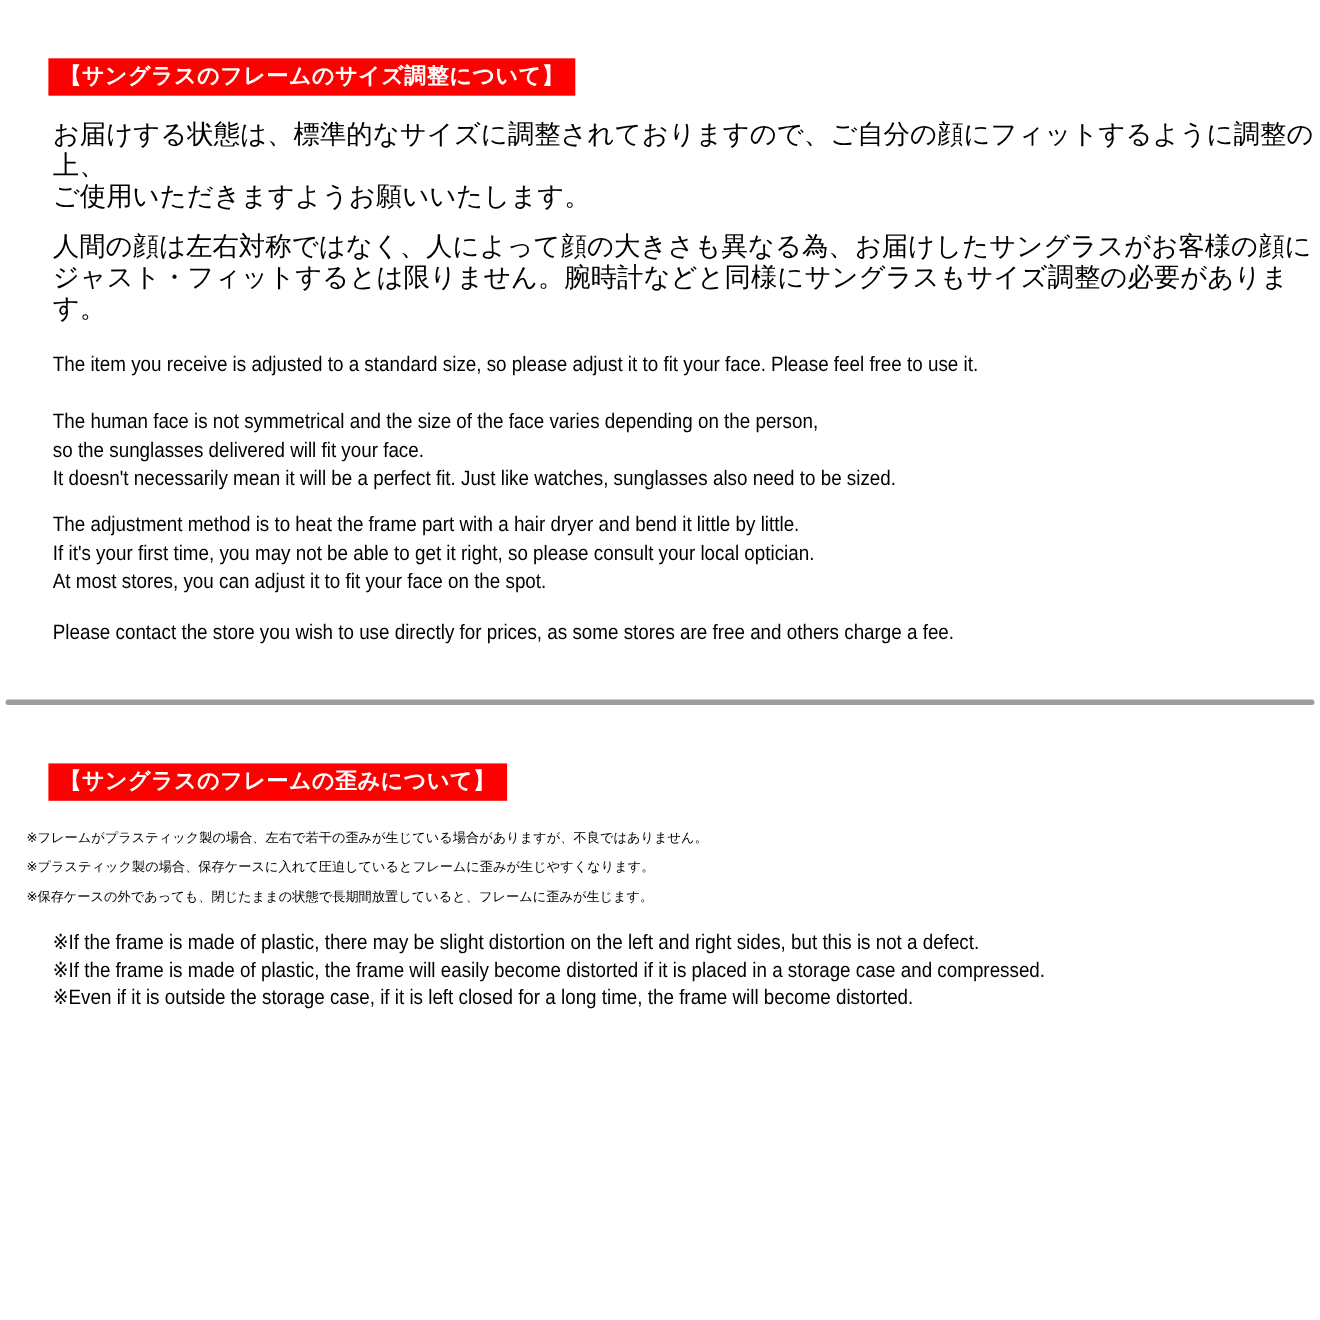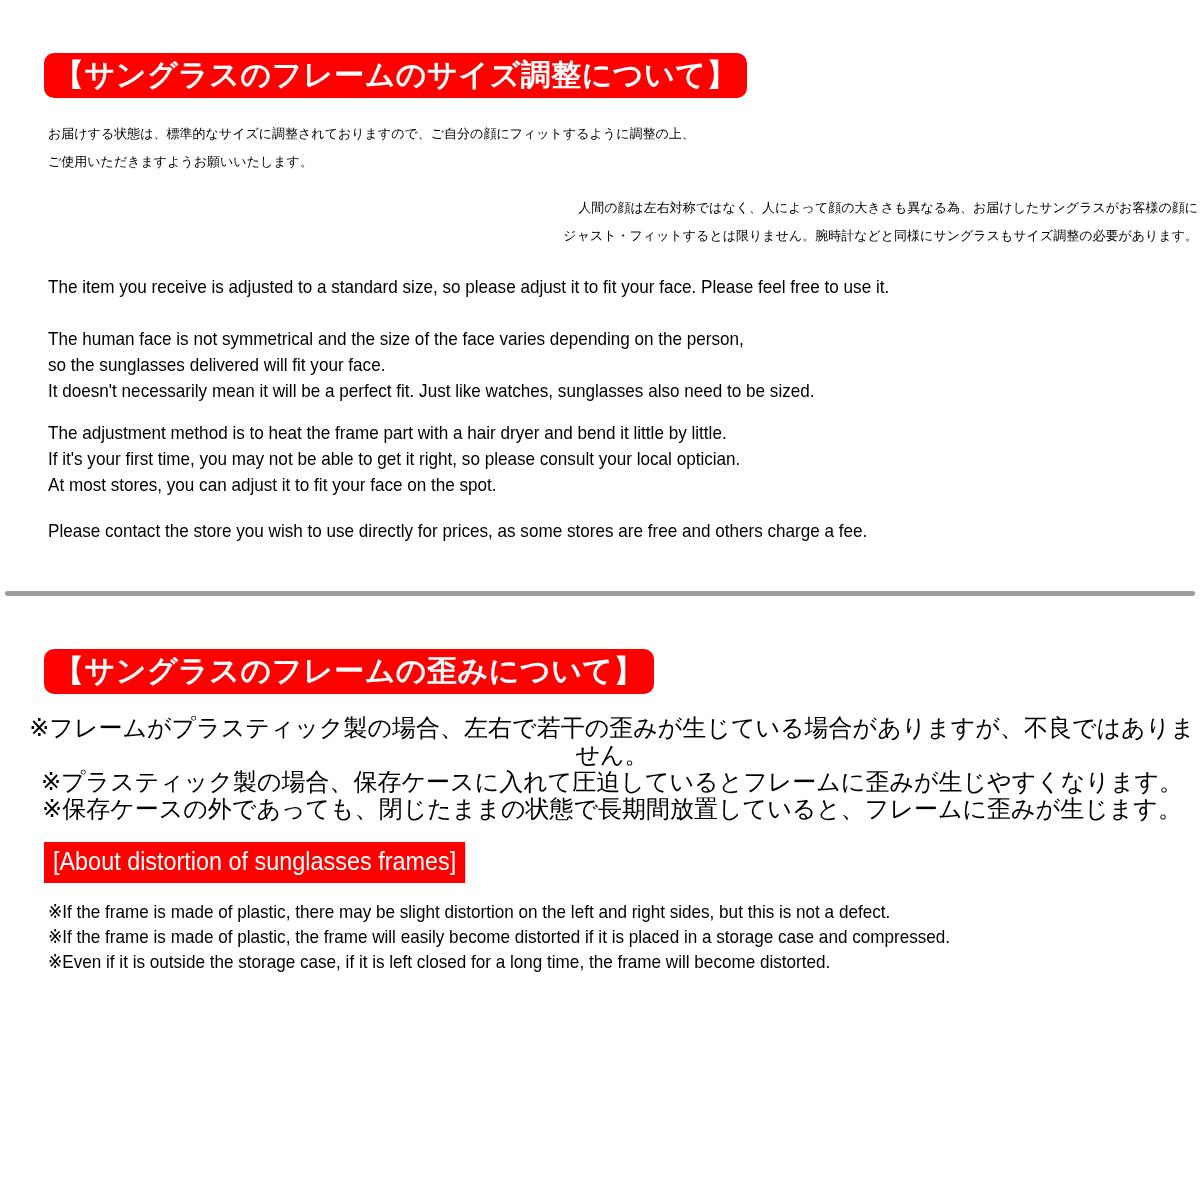--- a/index.html
+++ b/index.html
@@ -17,67 +17,65 @@
   }
   .heading {
     display: inline-block;
     background: #ff0000;
     color: #ffffff;
     padding: 5px 10px 7px 10px;
     line-height: 1.1;
     white-space: nowrap;
   }
   .heading-jp {
-    font-size: 30px;
+    font-size: 20px;
     font-weight: bold;
     letter-spacing: 0.5px;
-    border-radius: 10px;
   }
   .heading-en {
     font-size: 26px;
     font-weight: normal;
     transform: scaleX(0.9);
     transform-origin: 0 50%;
   }
   .para {
     white-space: pre-line;
   }
   .para-jp {
-    font-size: 13px;
+    font-size: 24px;
     line-height: 28px;
     letter-spacing: 0px;
   }
   .para-en {
     font-size: 19px;
     line-height: 26px;
     transform: scaleX(0.9);
     transform-origin: 0 0;
   }
   .sec1-heading { margin: 53px 0 0 44px; }
   .p-jp-first   { margin: 22px 0 0 48px; }
-  .p-jp         { margin: 18px 2px 0 48px; text-align: right; }
+  .p-jp         { margin: 18px 2px 0 48px; }
   .sec2-heading { margin: 48px 0 0 44px; }
   .p-en-1       { margin: 24px 0 0 48px; }
   .p-en-2       { margin: 26px 0 0 48px; }
   .p-en-3       { margin: 16px 0 0 48px; }
   .p-en-4       { margin: 20px 0 0 48px; }
   .divider {
     margin: 47px 0 0 5px;
     width: 1190px;
     height: 5px;
     background: #9c9c9c;
     border-radius: 3px;
   }
   .sec3-heading { margin: 53px 0 0 44px; }
   .notes-jp {
     margin: 20px 0 0 24px;
-    font-size: 24px;
+    font-size: 12px;
     line-height: 27px;
     white-space: pre-line;
-    text-align: center;
   }
   .sec4-heading { margin: 20px 0 0 44px; }
   .notes-en {
     margin: 16px 0 0 48px;
     font-size: 19px;
     line-height: 25px;
     white-space: pre-line;
     transform: scaleX(0.9);
     transform-origin: 0 0;
   }
@@ -107,19 +105,16 @@
 <div class="divider"></div>
 
 <div>
   <div>
     <span class="heading heading-jp sec3-heading">【サングラスのフレームの歪みについて】</span>
   </div>
   <div class="notes-jp">※フレームがプラスティック製の場合、左右で若干の歪みが生じている場合がありますが、不良ではありません。
 ※プラスティック製の場合、保存ケースに入れて圧迫しているとフレームに歪みが生じやすくなります。
 ※保存ケースの外であっても、閉じたままの状態で長期間放置していると、フレームに歪みが生じます。</div>
 
-  <div>
-    <span class="heading heading-en sec4-heading">[About distortion of sunglasses frames]</span>
-  </div>
   <div class="notes-en">※If the frame is made of plastic, there may be slight distortion on the left and right sides, but this is not a defect.
 ※If the frame is made of plastic, the frame will easily become distorted if it is placed in a storage case and compressed.
 ※Even if it is outside the storage case, if it is left closed for a long time, the frame will become distorted.</div>
 </div>
 
 </body></html>

